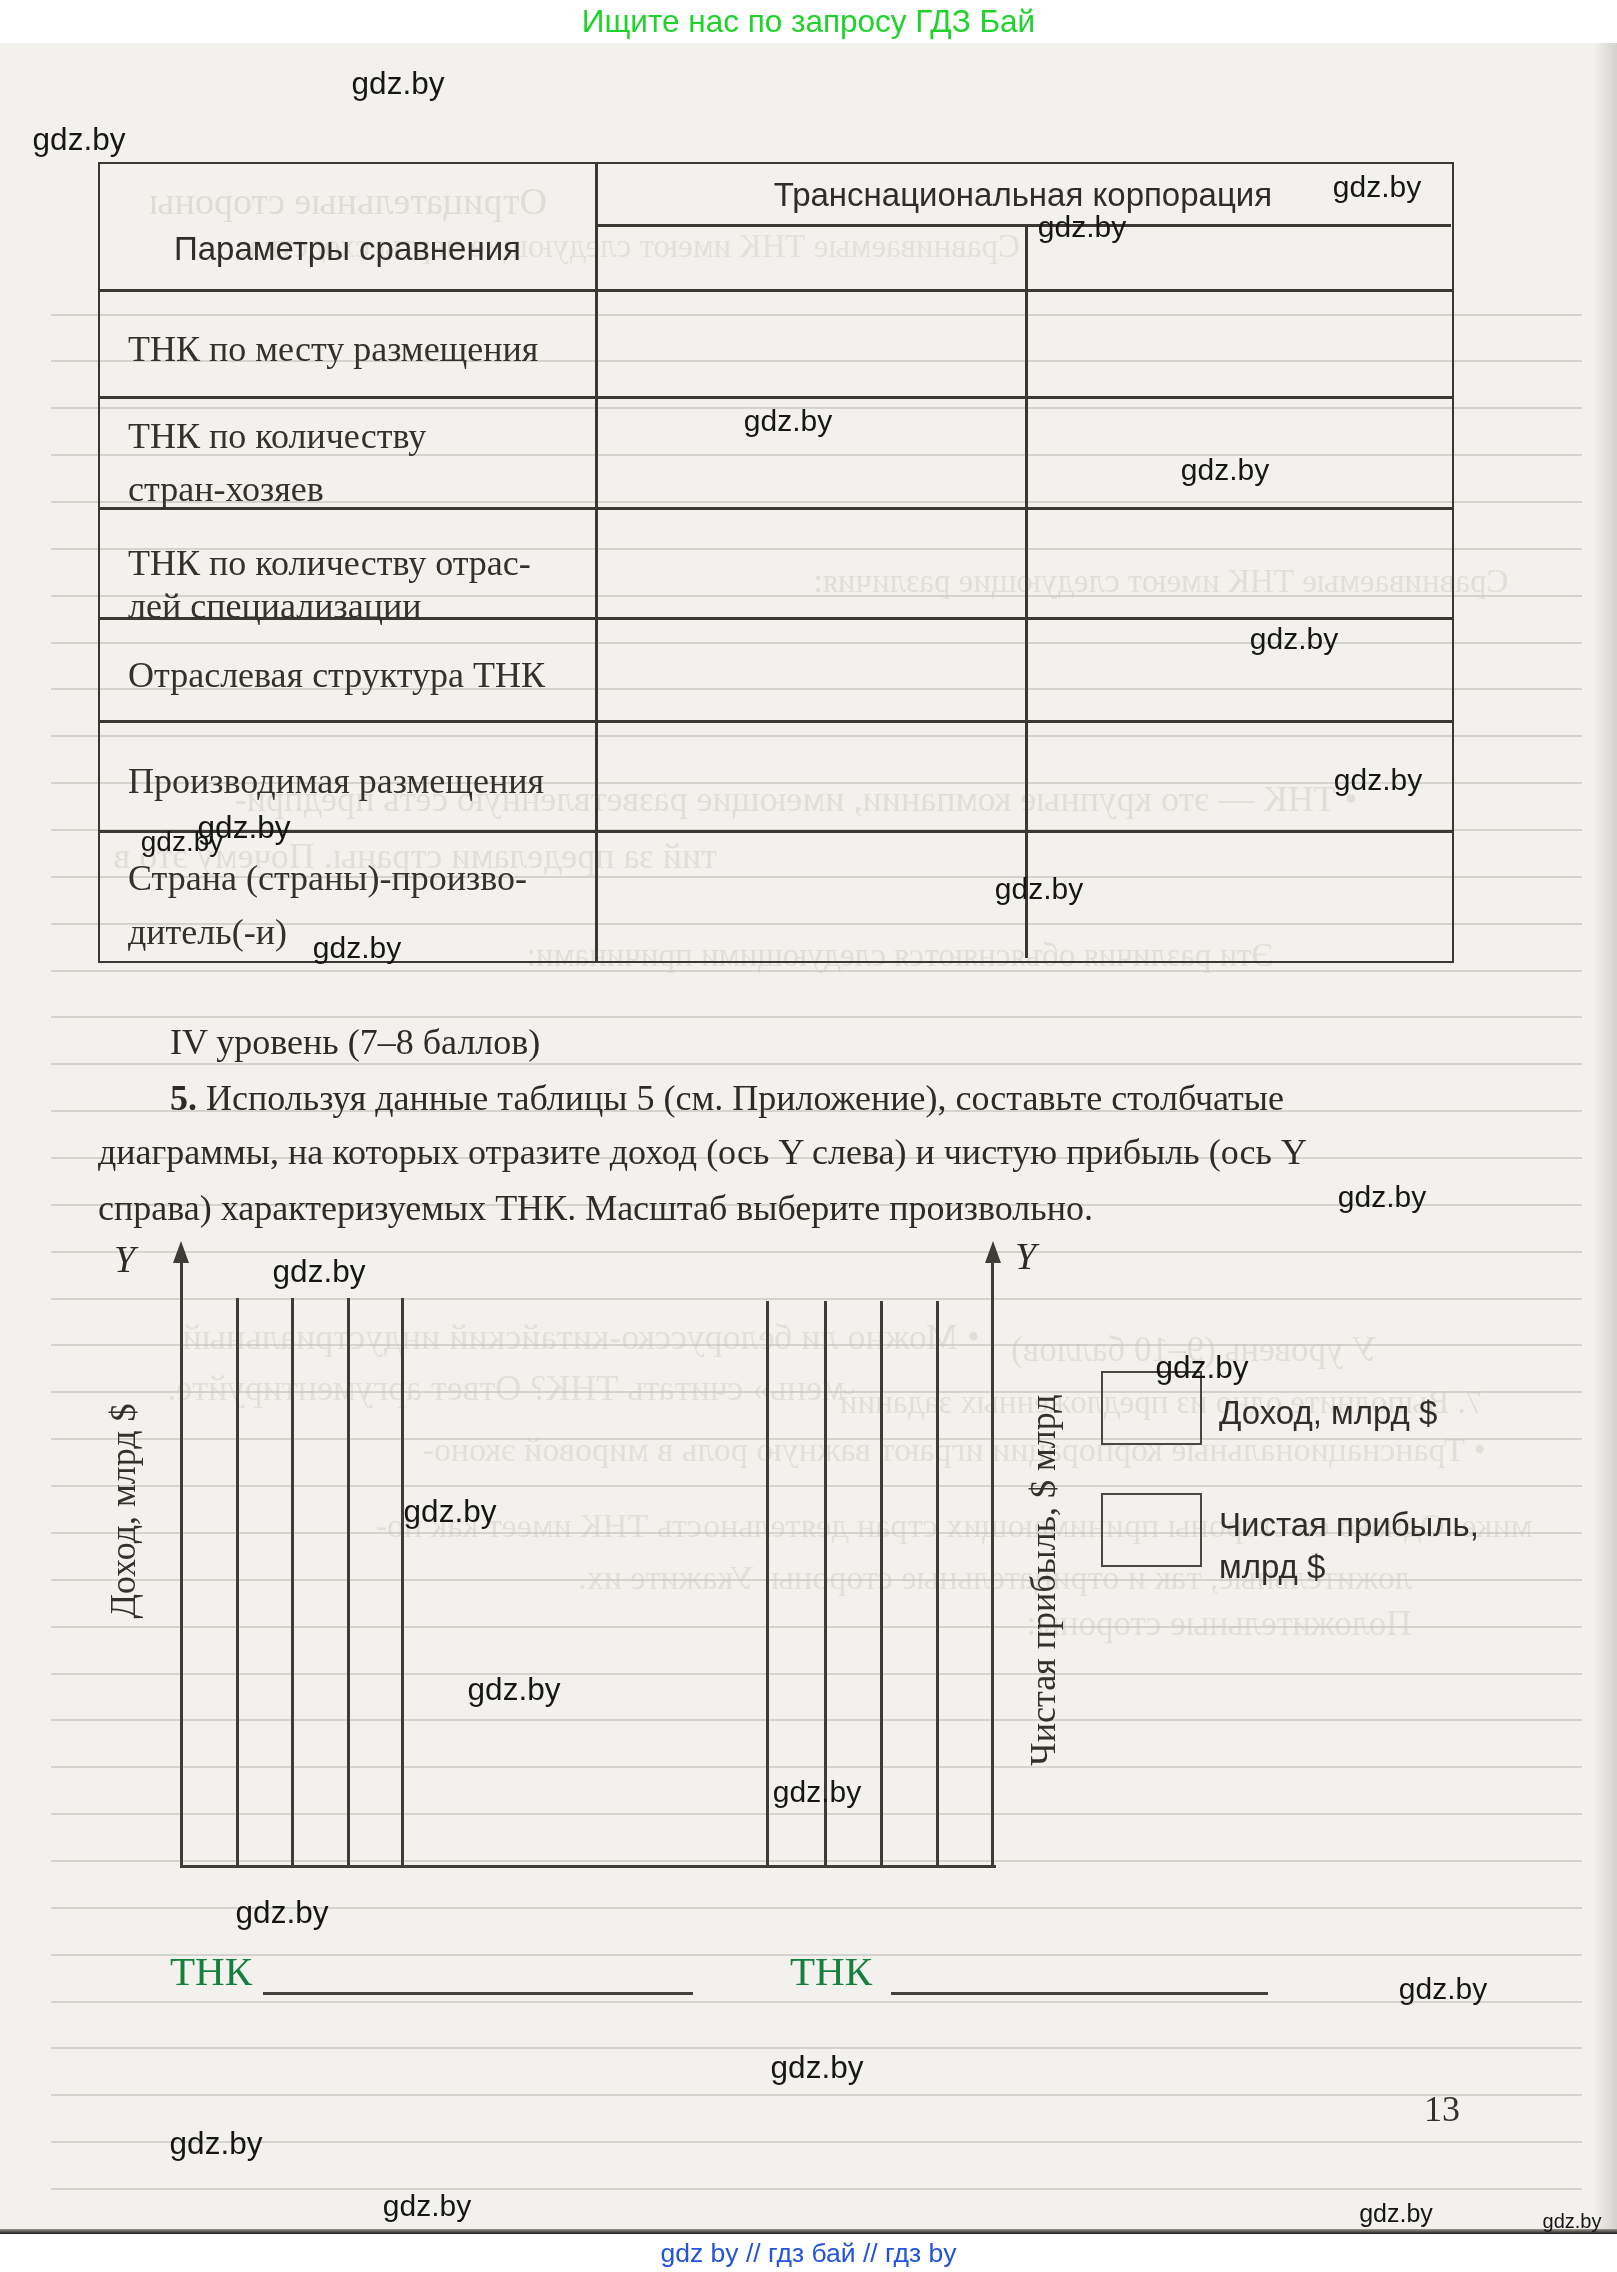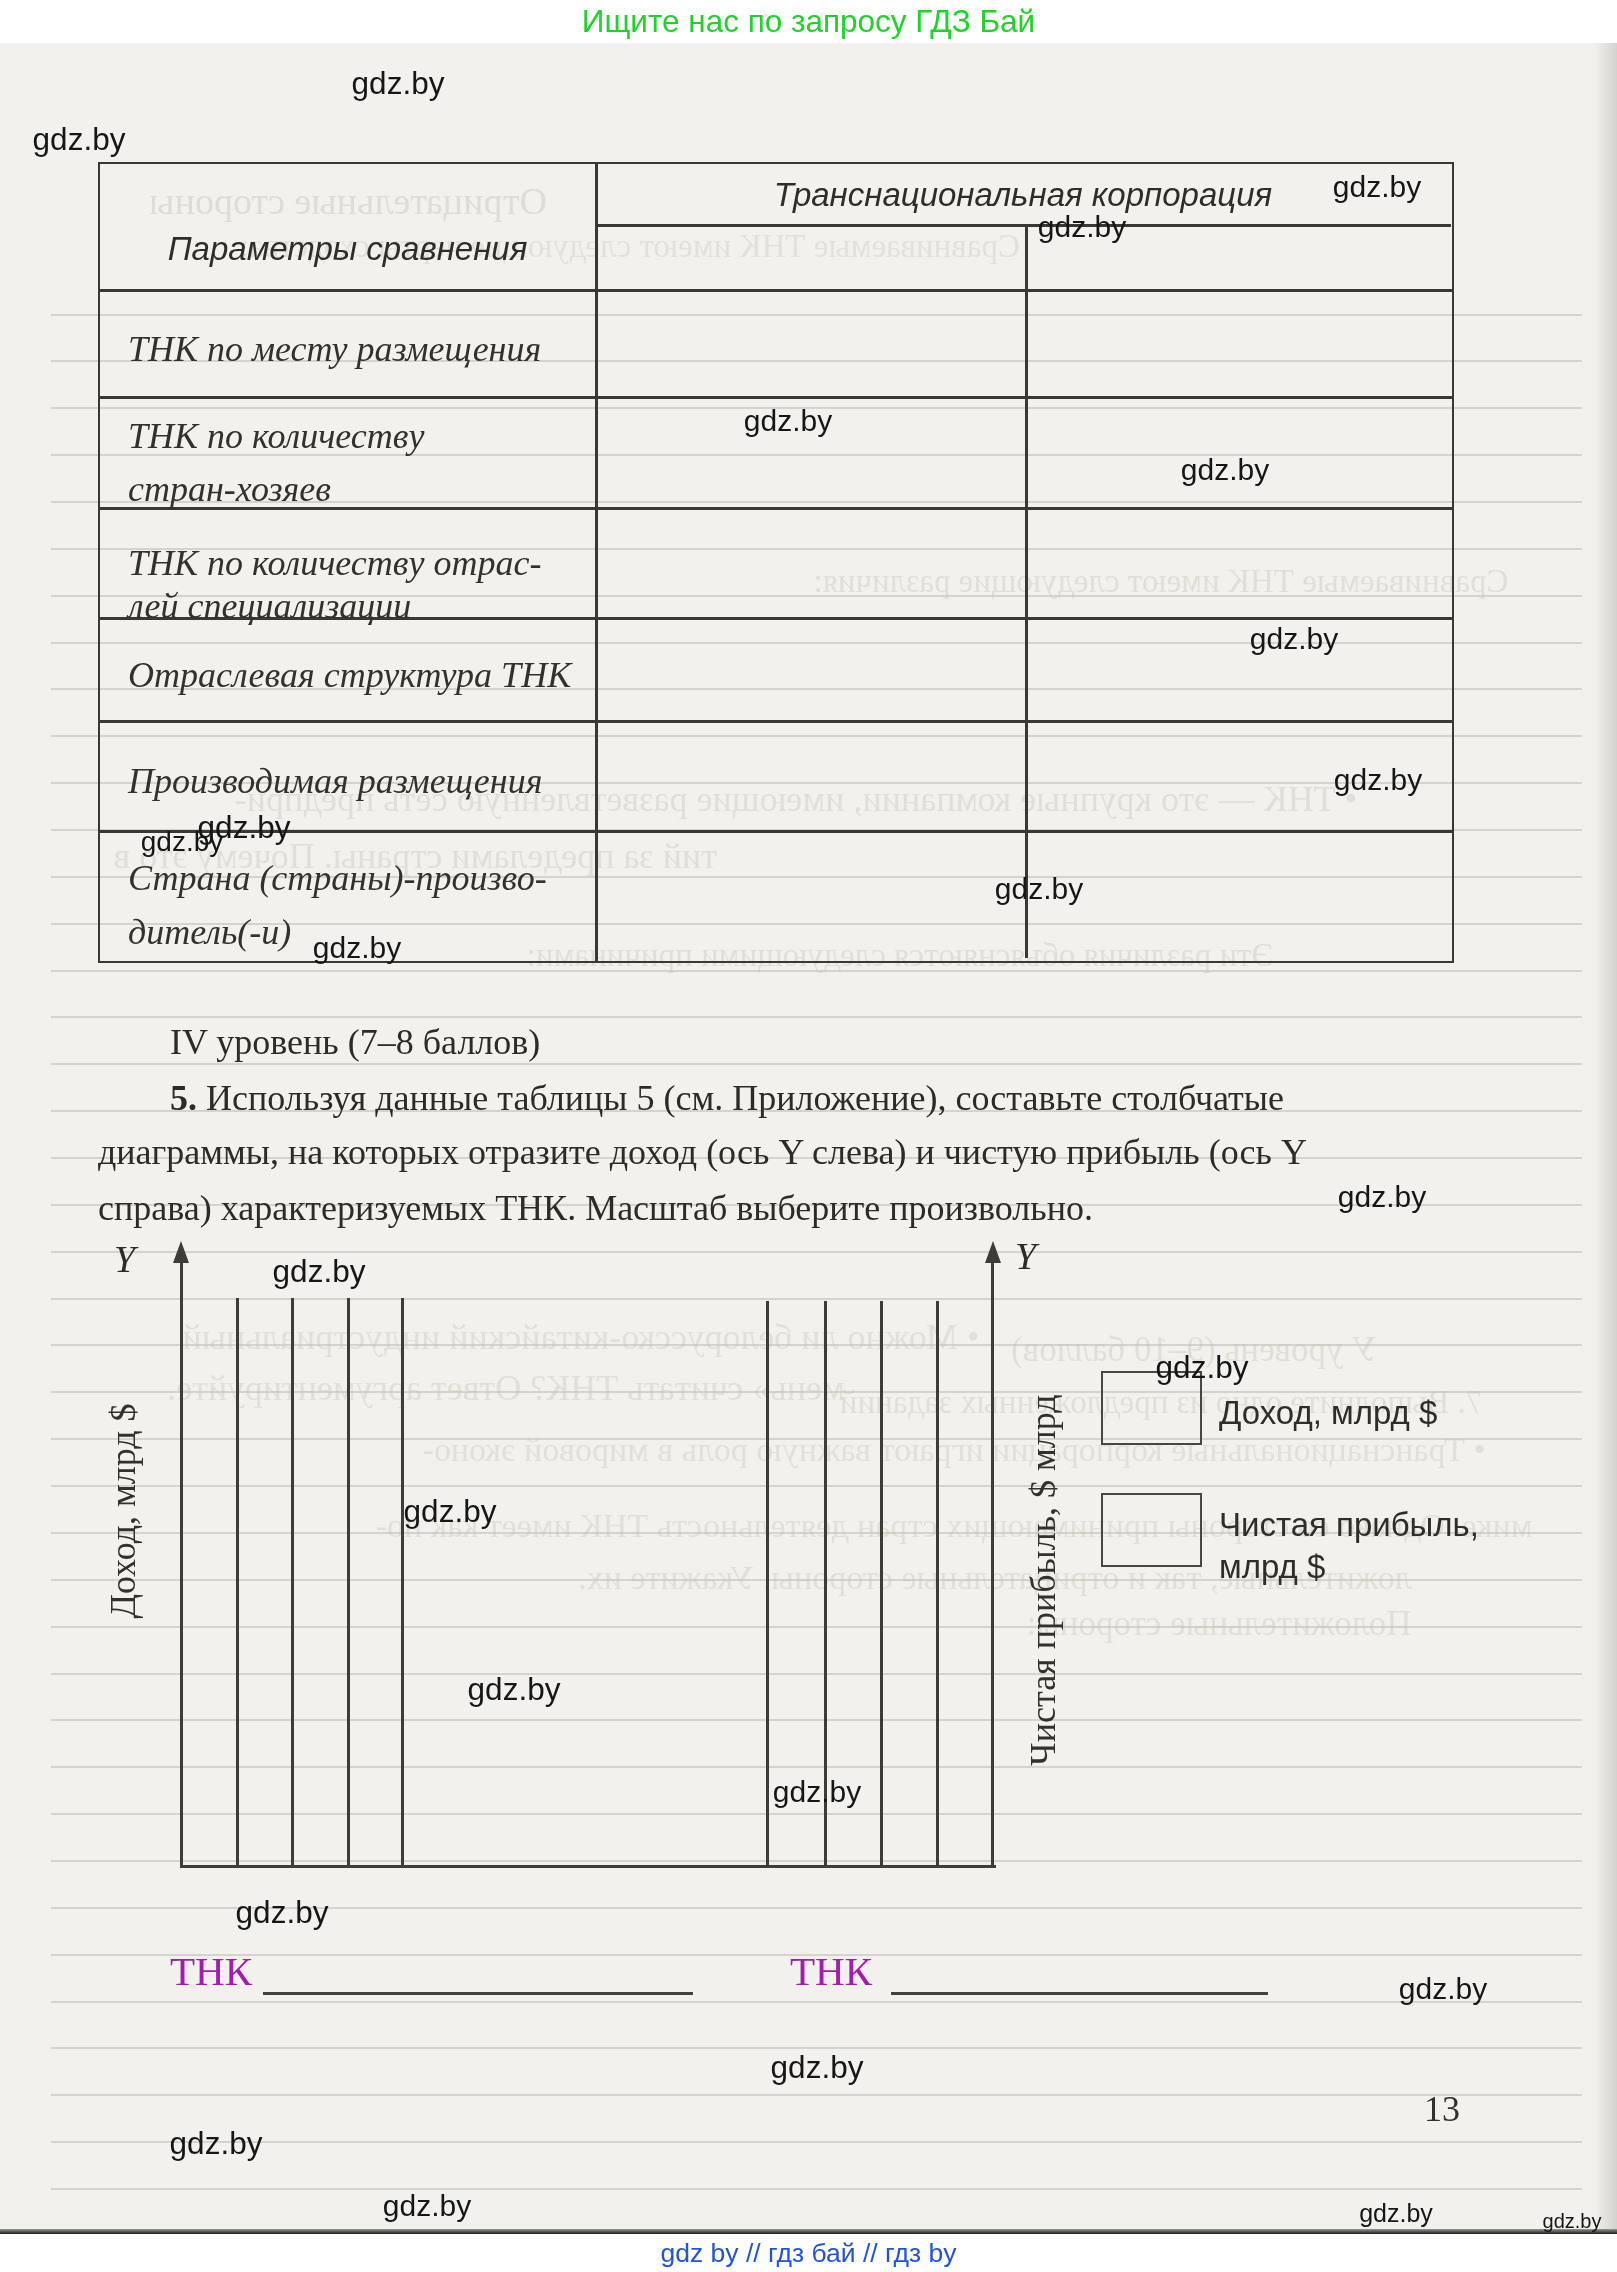--- a/index.html
+++ b/index.html
@@ -21,36 +21,36 @@
   .rule{position:absolute;left:51px;width:1531px;height:1.7px;background:rgba(139,132,121,0.28);}
   
   .wm{position:absolute;transform:translate(-50%,-50%);color:#161616;white-space:nowrap;
       font-family:"Liberation Sans","DejaVu Sans",sans-serif;}
   
   .bleed{position:absolute;transform:translate(-50%,-50%) scaleX(-1);color:#c9c3b9;opacity:0.6;
       white-space:nowrap;font-family:"Liberation Serif","DejaVu Serif",serif;}
   
   .tbl{left:98px;top:162px;width:1356px;height:801px;border:2.5px solid #3b3833;box-sizing:border-box;}
   .tline{position:absolute;background:#3b3833;}
-  .tcell{position:absolute;font-size:36px;color:#34312c;white-space:nowrap;font-style:italic;}
+  .tcell{position:absolute;font-size:36px;color:#34312c;white-space:nowrap;}
   .thead{font-family:"Liberation Sans","DejaVu Sans",sans-serif;font-size:33px;color:#2f2d29;}
   
   .heading{left:170px;top:1021px;font-size:36px;font-weight:normal;}
   .taskline{font-size:36px;white-space:nowrap;}
   
   .cline{position:absolute;background:#3f3c37;}
   .arrow-up{position:absolute;width:0;height:0;border-left:8.3px solid transparent;
       border-right:8.3px solid transparent;border-bottom:22.4px solid #3f3c37;}
   .ylab{position:absolute;font-style:italic;font-size:38px;}
   .rot{position:absolute;transform:translate(-50%,-50%) rotate(-90deg);white-space:nowrap;
       font-size:36px;color:#34312c;}
   .legend-box{position:absolute;width:101px;height:74px;border:2.5px solid #4a4742;box-sizing:border-box;}
   .legend-lbl{position:absolute;font-family:"Liberation Sans","DejaVu Sans",sans-serif;
       font-size:33px;color:#2f2d29;white-space:nowrap;}
-  .tnk{position:absolute;font-size:41px;color:#a21caf;font-family:Liberation Serif, serif;}
+  .tnk{position:absolute;font-size:41px;color:#15803d;font-family:Liberation Serif, serif;}
   .tnk-line{position:absolute;height:2.5px;background:#45423d;}
   .pagenum{left:1424px;top:2072px;font-size:36px;color:#34312c;margin-top:16px;}
 </style>
 </head>
 <body>
 
 <div class="abs scan-bg"></div>
 <div id="ruling">
     <div class="rule" style="top: 314px;"></div>
     <div class="rule" style="top: 360px;"></div>

